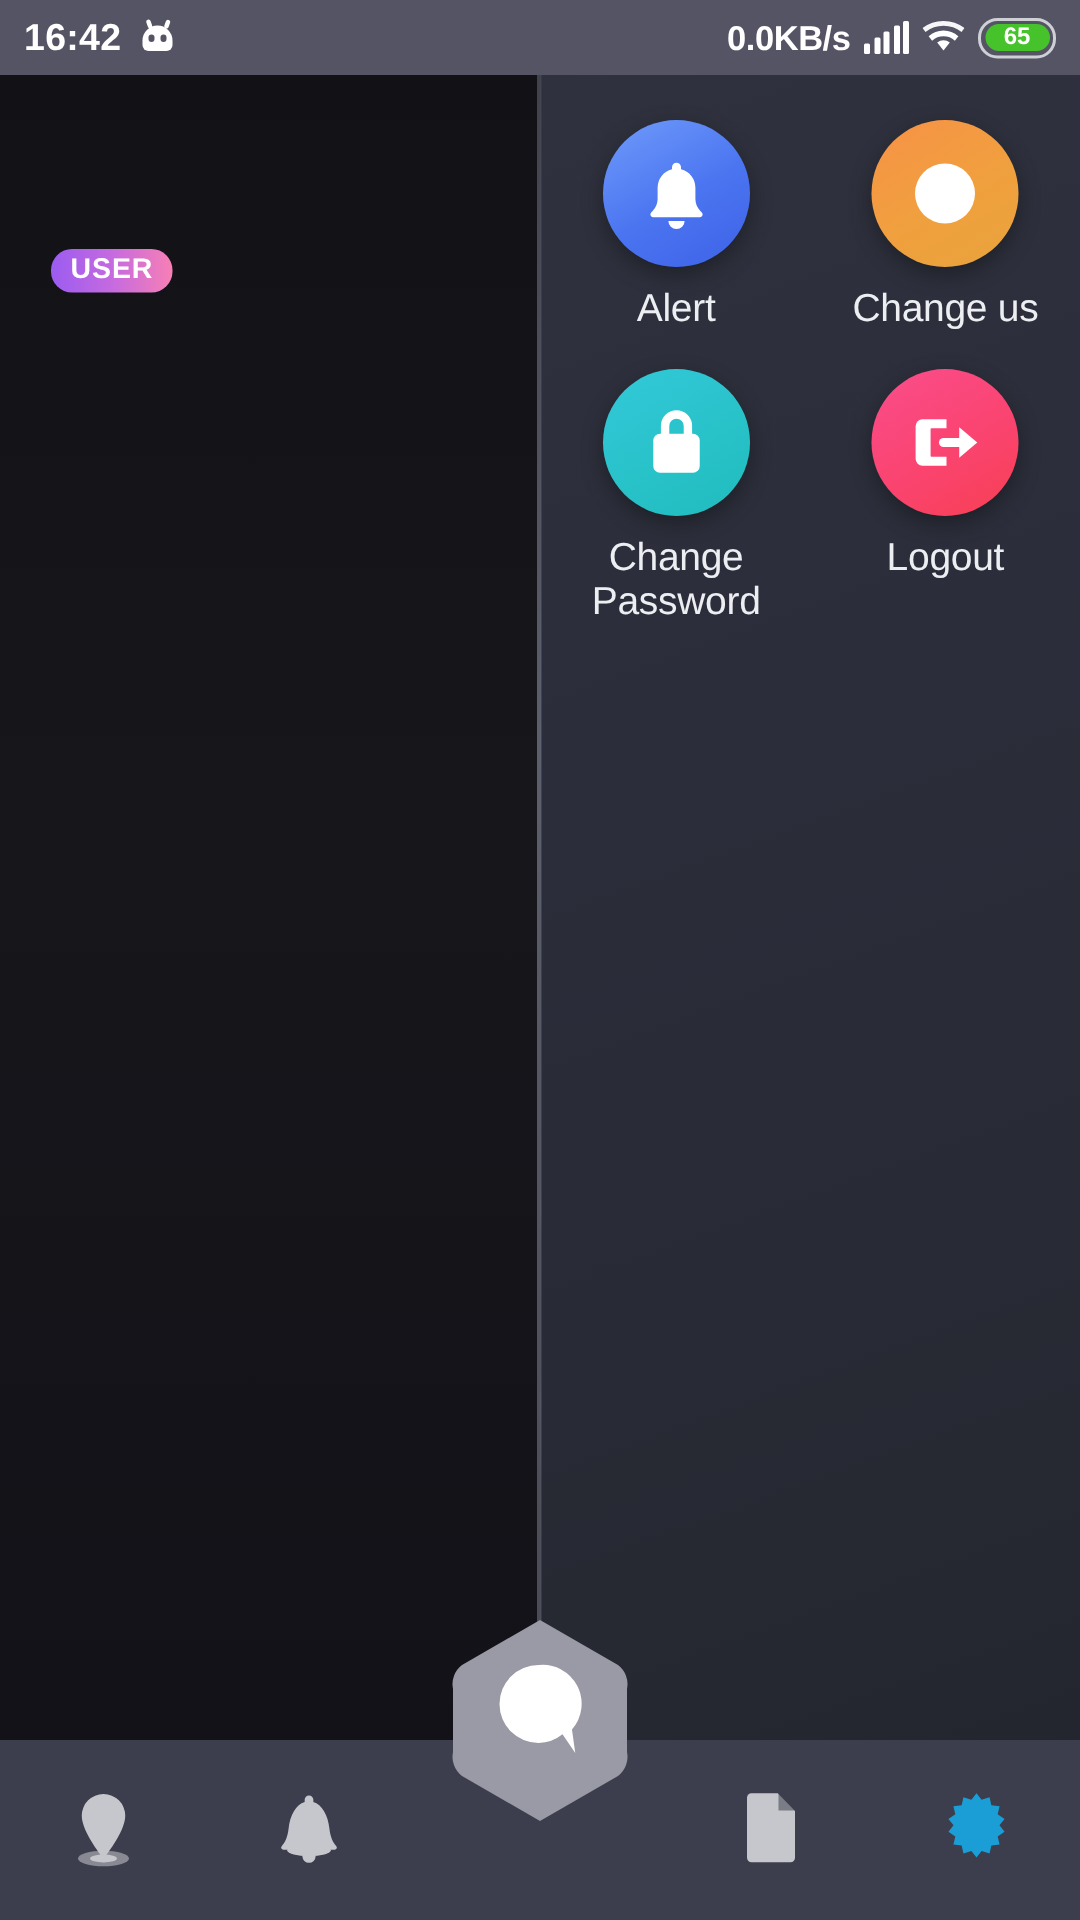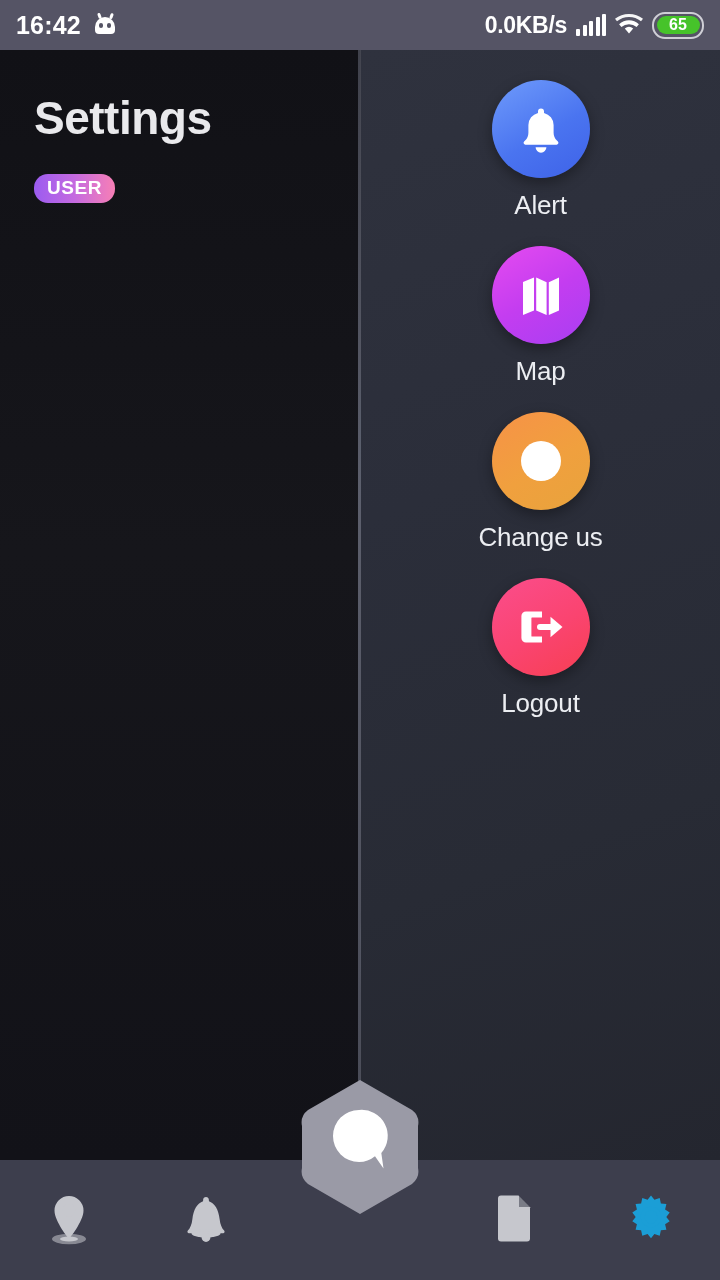--- a/index.html
+++ b/index.html
@@ -127,21 +127,21 @@
   }
   .panel-title {
     color:#e9e9ec;
     font-size:46px;
     font-weight:bold;
     letter-spacing:-0.5px;
     line-height:1.05;
   }
   .user-badge {
     display:inline-block;
-    margin-top:32px;
+    margin-top:72px;
     padding:3px 13px 4px 13px;
     border-radius:14px;
     background:linear-gradient(90deg,#9b5cf0 0%, #c56ae0 50%, #f77fb5 100%);
     color:#ffffff;
     font-size:19px;
     font-weight:bold;
     letter-spacing:0.6px;
   }
   .user-email {
     margin-top:7px;
@@ -164,21 +164,21 @@
   
   .right-panel {
     position:absolute; top:50px; left:361px;
     width:359px; height:1110px;
     background:linear-gradient(160deg,#2f323e 0%, #2b2e3a 38%, #282b35 70%, #24262f 100%);
     z-index:20;
     padding:18px 0 0 0;
   }
   .menu-grid {
     display:grid;
-    grid-template-columns:1fr;
+    grid-template-columns:1fr 1fr;
     row-gap:14px;
   }
   .menu-item {
     display:flex; flex-direction:column;
     align-items:center;
     padding-top:12px;
   }
   .menu-icon {
     width:98px; height:98px;
     border-radius:50%;
@@ -271,61 +271,61 @@
   </div>
 
   <div class="bg-layer">
     <div class="bg-blob teal"></div>
     <div class="bg-blob faint1"></div>
     <div class="bg-ring"></div>
     <div class="bg-bar"></div>
   </div>
 
   <div class="left-panel">
-    <div class="panel-title">Settings</div>
     <div class="user-badge">USER</div>
   </div>
 
   <div class="divider"></div>
 
   <div class="right-panel">
     <div class="menu-grid">
 
       <div class="menu-item">
         <div class="menu-icon ic-alert">
           <svg class="glyph" viewBox="0 0 56 56">
             <path d="M28 7.5a3 3 0 0 1 3 3v1.4a12.6 12.6 0 0 1 9.6 12.2v7.6c0 3 1.2 5.8 3.3 7.9l1 1a1.9 1.9 0 0 1-1.3 3.2H12.4a1.9 1.9 0 0 1-1.3-3.2l1-1a11.2 11.2 0 0 0 3.3-7.9v-7.6A12.6 12.6 0 0 1 25 11.9v-1.4a3 3 0 0 1 3-3z"></path>
             <path d="M22.6 46.3h10.8a5.4 5.4 0 0 1-10.8 0z"></path>
           </svg>
         </div>
         <div class="menu-label">Alert</div>
       </div>
 
-      <div class="menu-item">
-        <div class="menu-icon ic-map">
-          <svg class="glyph" viewBox="0 0 56 56">
-            <polygon points="10,15 21,10.5 21,43.5 10,48"></polygon>
-            <polygon points="23.2,10.5 33.6,15.3 33.6,48 23.2,43.5"></polygon>
-            <polygon points="35.8,15.3 46,10.5 46,43.5 35.8,48"></polygon>
-          </svg>
-        </div>
-        <div class="menu-label">Map</div>
-      </div>
 
       <div class="menu-item">
         <div class="menu-icon ic-about">
           <svg class="glyph" viewBox="0 0 56 56">
             <circle cx="28" cy="28" r="20" fill="#ffffff"></circle>
             <circle cx="28" cy="19.5" r="3.4" fill="#f0a03e"></circle>
             <rect x="24.9" y="25.5" width="6.2" height="15.5" rx="3.1" fill="#f0a03e"></rect>
           </svg>
         </div>
         <div class="menu-label">Change us</div>
       </div>
 
+      <div class="menu-item">
+        <div class="menu-icon ic-pass">
+          <svg class="glyph" viewBox="0 0 56 56">
+            <path d="M28 6.5a10.4 10.4 0 0 0-10.4 10.4v5.6h5.6v-5.6a4.8 4.8 0 0 1 9.6 0v5.6h5.6v-5.6A10.4 10.4 0 0 0 28 6.5z"></path>
+            <rect x="12.5" y="22.2" width="31" height="26" rx="4.5"></rect>
+            <path d="M28 28.1a7.2 7.2 0 0 0-6.7 4.6h3.6a4 4 0 0 1 6.4-.6l-2.3 2.3h6.2v-6.2l-2 2a7.2 7.2 0 0 0-5.2-2.1z" fill="#28c2c9"></path>
+            <path d="M28 42.6a7.2 7.2 0 0 0 6.7-4.6h-3.6a4 4 0 0 1-6.4.6l2.3-2.3h-6.2v6.2l2-2a7.2 7.2 0 0 0 5.2 2.1z" fill="#28c2c9"></path>
+          </svg>
+        </div>
+        <div class="menu-label">Change Password</div>
+      </div>
 
       <div class="menu-item">
         <div class="menu-icon ic-logout">
           <svg class="glyph" viewBox="0 0 56 56">
             <path d="M13 12.5h16v6H19a0.6 0.6 0 0 0-0.6 0.6v17.8a0.6 0.6 0 0 0 0.6 0.6h10v6H13a4.6 4.6 0 0 1-4.6-4.6V17.1A4.6 4.6 0 0 1 13 12.5z"></path>
             <rect x="24" y="25" width="20" height="6" rx="3"></rect>
             <polygon points="37.5,17.8 49.5,28 37.5,38.2"></polygon>
           </svg>
         </div>
         <div class="menu-label">Logout</div>

